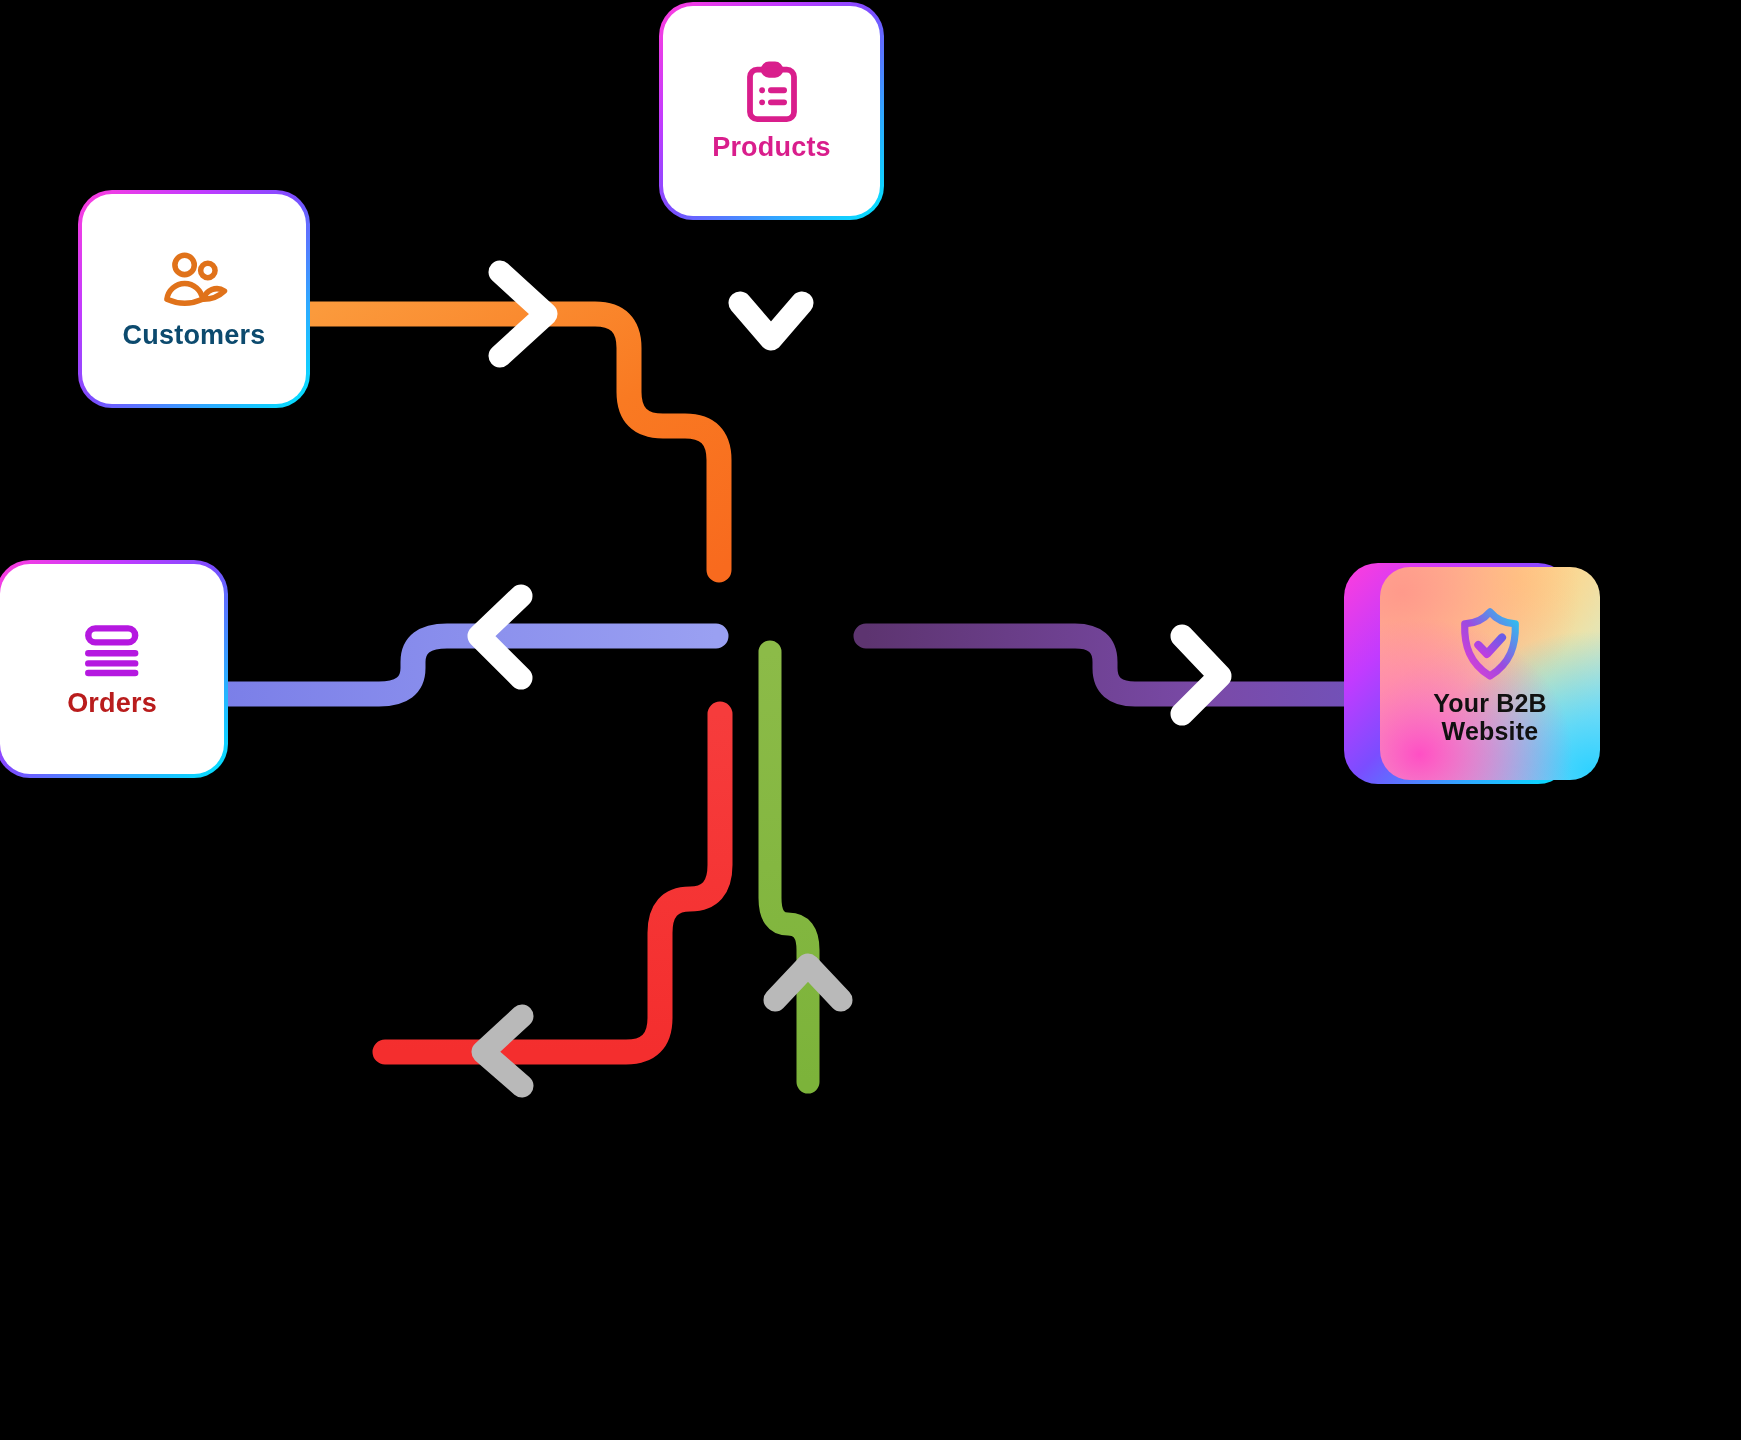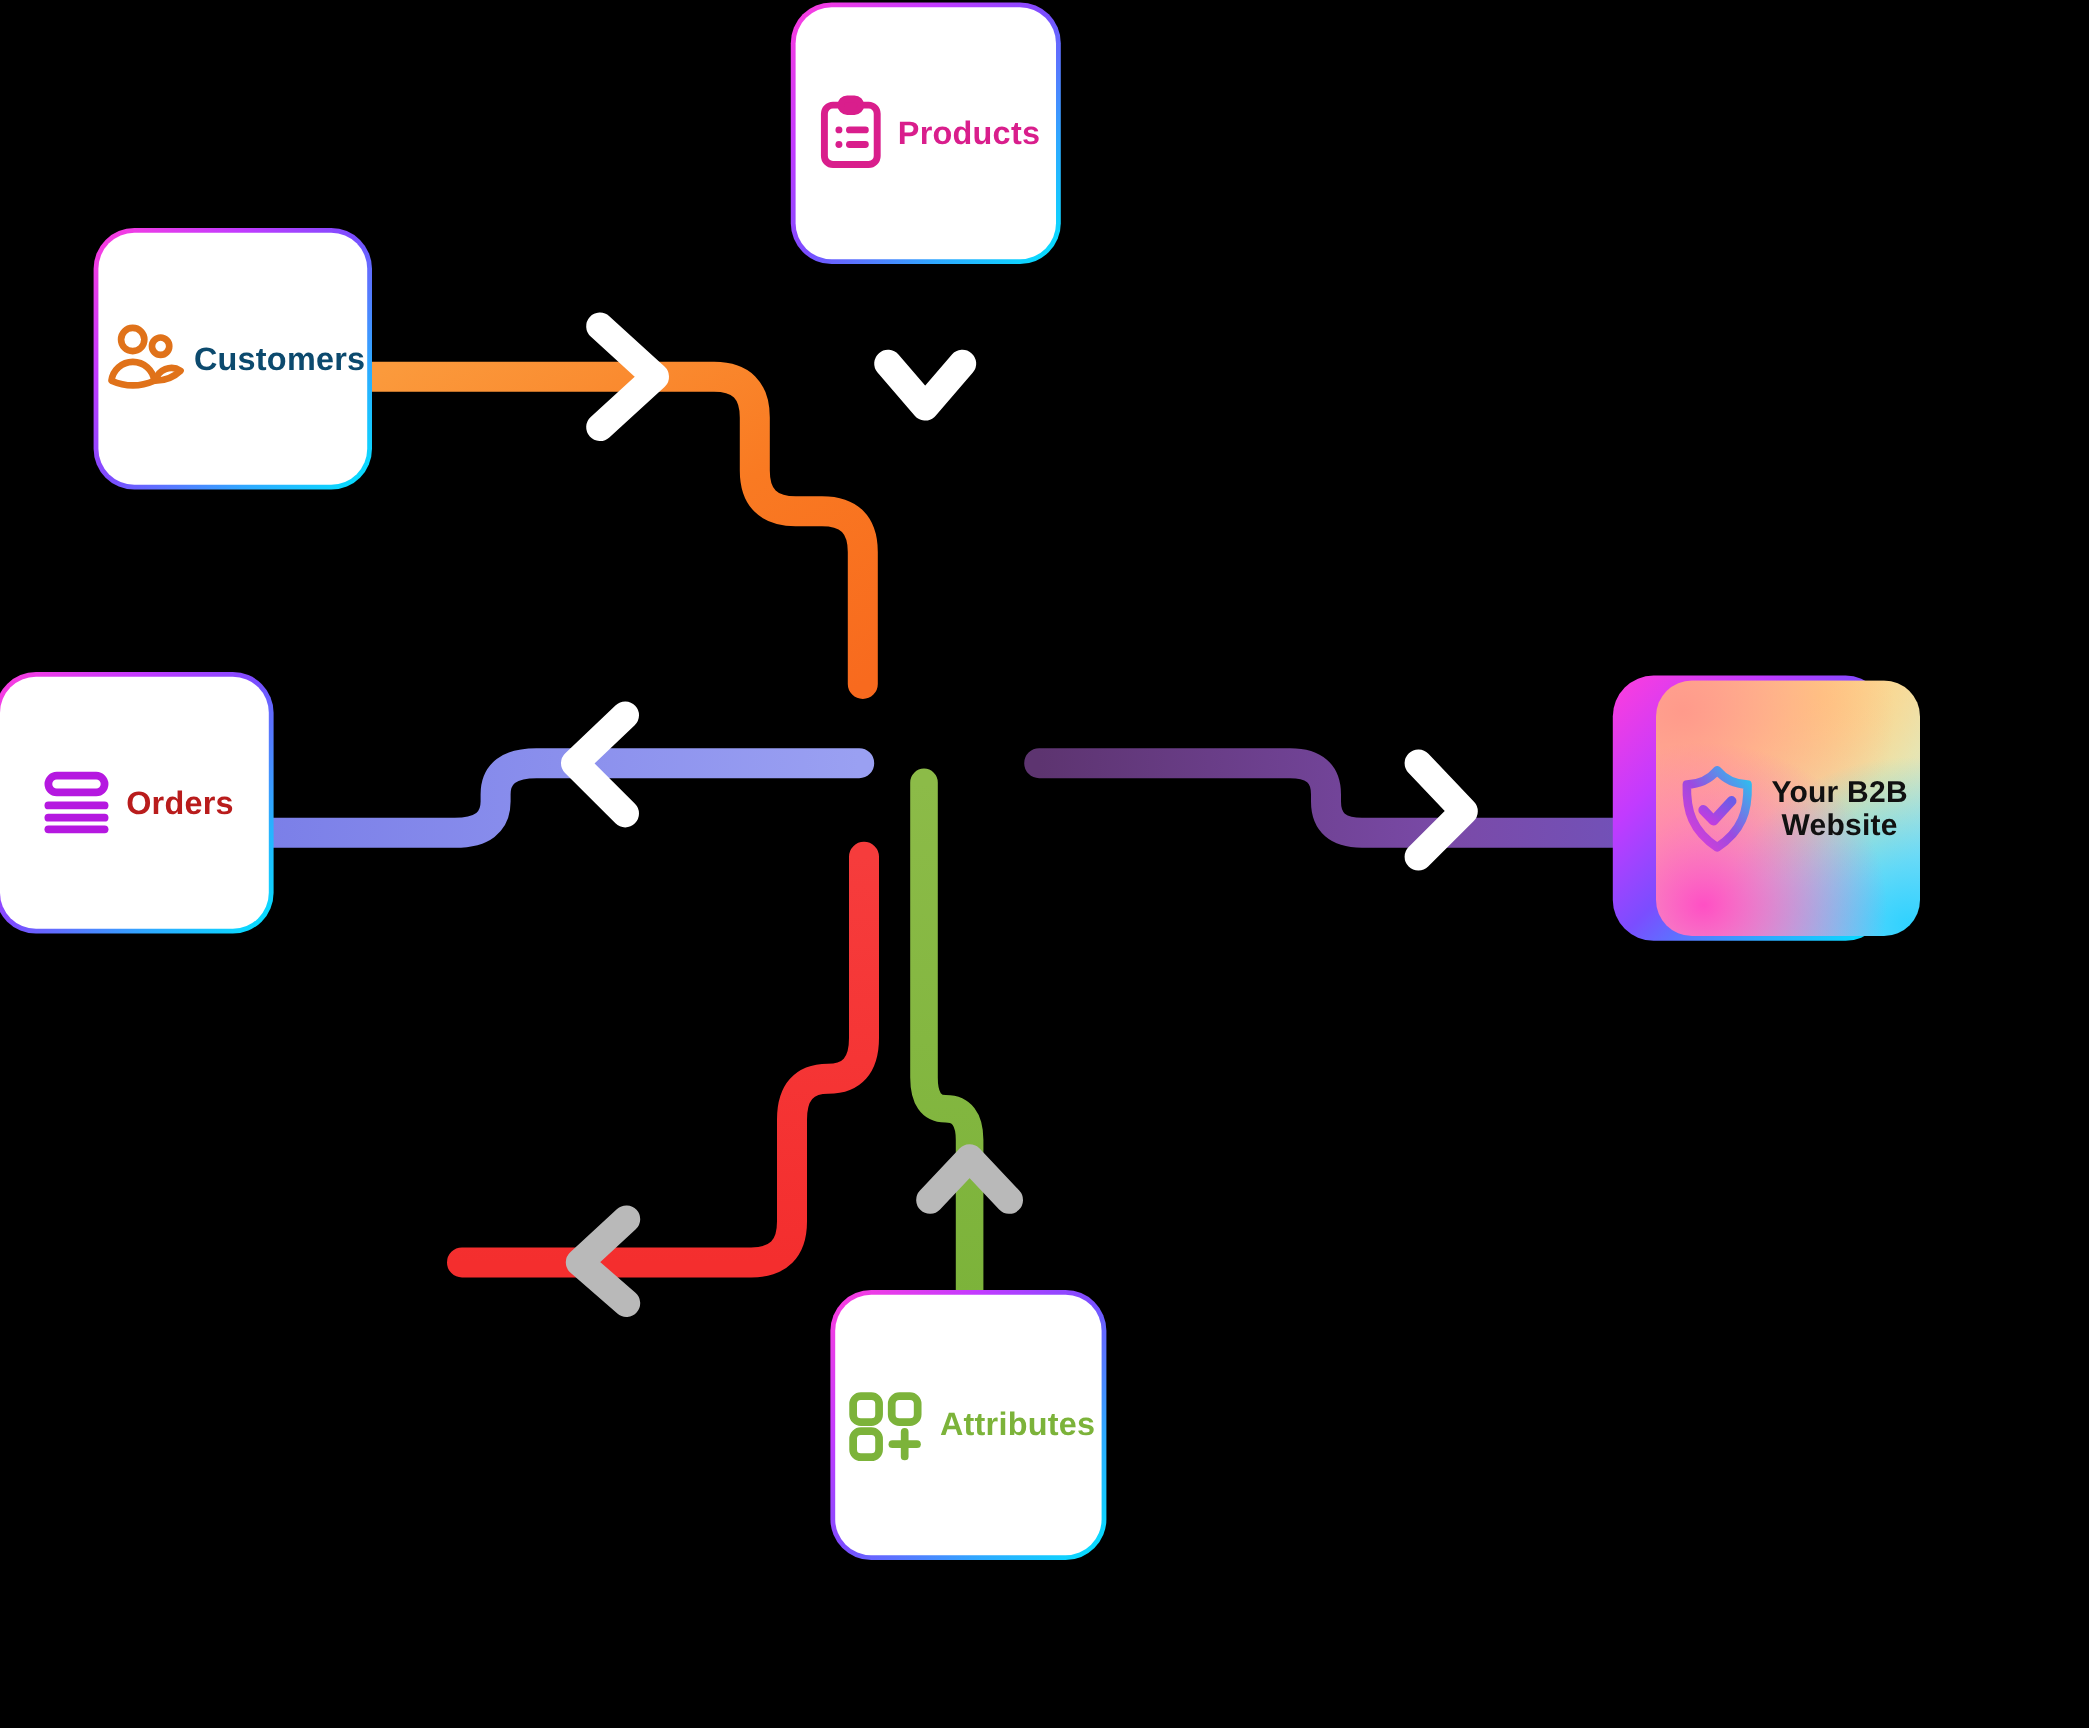--- a/index.html
+++ b/index.html
@@ -4,21 +4,21 @@
 <style>
   html,body{margin:0;padding:0;background:#000;}
   body{width:1741px;height:1440px;overflow:hidden;font-family:"Liberation Sans",sans-serif;}
   #stage{position:relative;width:1741px;height:1440px;background:#000;}
   #wires{position:absolute;left:0;top:0;width:1741px;height:1440px;}
 
   .card{position:absolute;border-radius:34px;padding:4px;
         background:linear-gradient(135deg,#ff3ddc 0%,#c13bff 28%,#7b4dff 50%,#2fa8ff 76%,#00e5ff 100%);
         box-sizing:border-box;}
   .card-inner{width:100%;height:100%;border-radius:30px;background:#fff;
-        display:flex;align-items:center;justify-content:center;
+        display:flex;flex-direction:column;justify-content:center;
         box-sizing:border-box;gap:6px;}
   .card-label{font-weight:bold;font-size:27px;letter-spacing:.2px;line-height:1.12;text-align:center;}
   .icon-wrap{display:flex;align-items:center;justify-content:center;}
 
   
   #card-products  {left:659px;  top:2px;    width:225px; height:218px;}
   #card-customers {left:78px;   top:190px;  width:232px; height:218px;}
   #card-orders    {left:-4px;   top:560px;  width:232px; height:218px;}
   #card-checkout  {left:157px;  top:920px;  width:232px; height:218px;}
   #card-attributes{left:692px;  top:1075px; width:230px; height:225px;}
@@ -129,34 +129,20 @@
           <line x1="4.2" y1="11.8" x2="21.6" y2="11.8"></line>
           <line x1="4.2" y1="15.6" x2="21.6" y2="15.6"></line>
           <line x1="4.2" y1="19.2" x2="21.6" y2="19.2"></line>
         </svg>
       </span>
       <div class="card-label" style="color:#b91c1c">Orders</div>
     </div>
   </div>
 
 
-  <div class="card" id="card-attributes">
-    <div class="card-inner">
-      <span class="icon-wrap">
-        <svg width="76" height="66" viewBox="0 0 26 22" fill="none" stroke="#7cb33a" stroke-width="2.2" stroke-linecap="round" stroke-linejoin="round">
-          <rect x="3.4" y="2.6" width="7.4" height="7.4" rx="2.2"></rect>
-          <rect x="14.4" y="2.6" width="7.4" height="7.4" rx="2.2"></rect>
-          <rect x="3.4" y="12.6" width="7.4" height="7.4" rx="2.2"></rect>
-          <line x1="18.1" y1="12.8" x2="18.1" y2="19.8"></line>
-          <line x1="14.6" y1="16.3" x2="21.6" y2="16.3"></line>
-        </svg>
-      </span>
-      <div class="card-label" style="color:#7cb33a">Attributes</div>
-    </div>
-  </div>
 
   <div class="card" id="card-b2b">
     <div class="card-inner">
       <span class="icon-wrap">
         <svg width="82" height="82" viewBox="0 0 24 24" fill="none" stroke-width="2.1" stroke-linecap="round" stroke-linejoin="round">
           <defs>
             <linearGradient id="shieldGrad" x1="0" y1="1" x2="1" y2="0">
               <stop offset="0%" stop-color="#e63cd6"></stop>
               <stop offset="45%" stop-color="#9b4ae0"></stop>
               <stop offset="100%" stop-color="#24c9f0"></stop>

